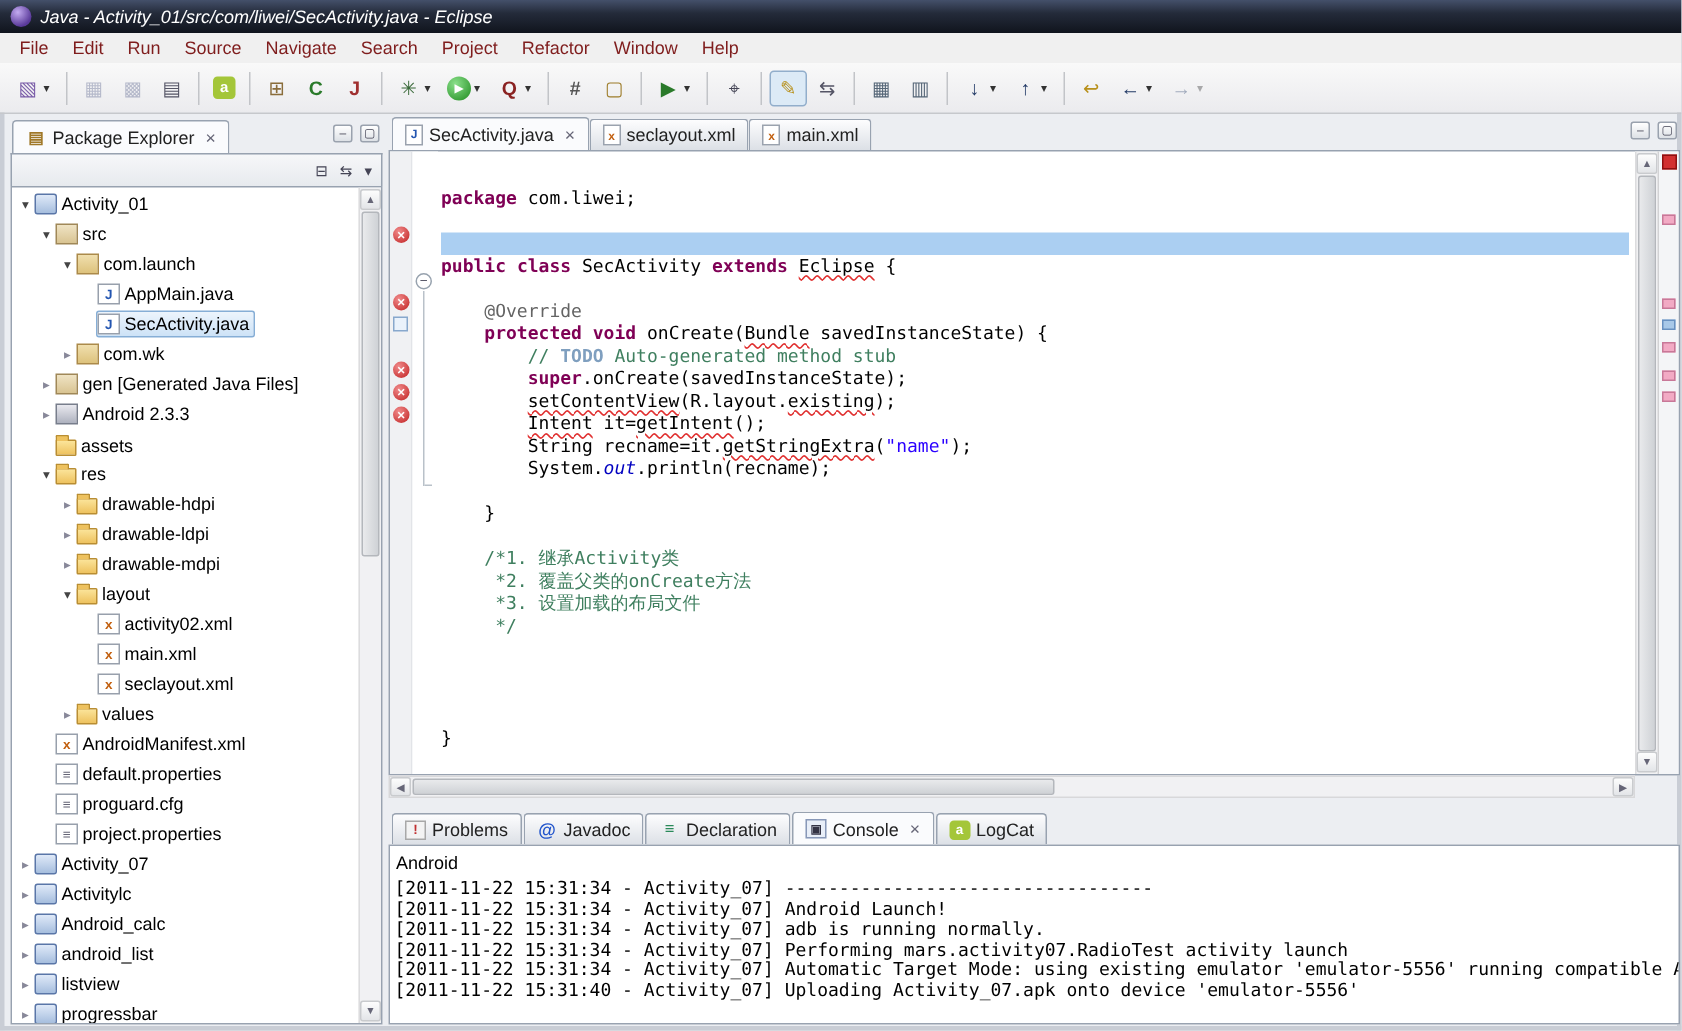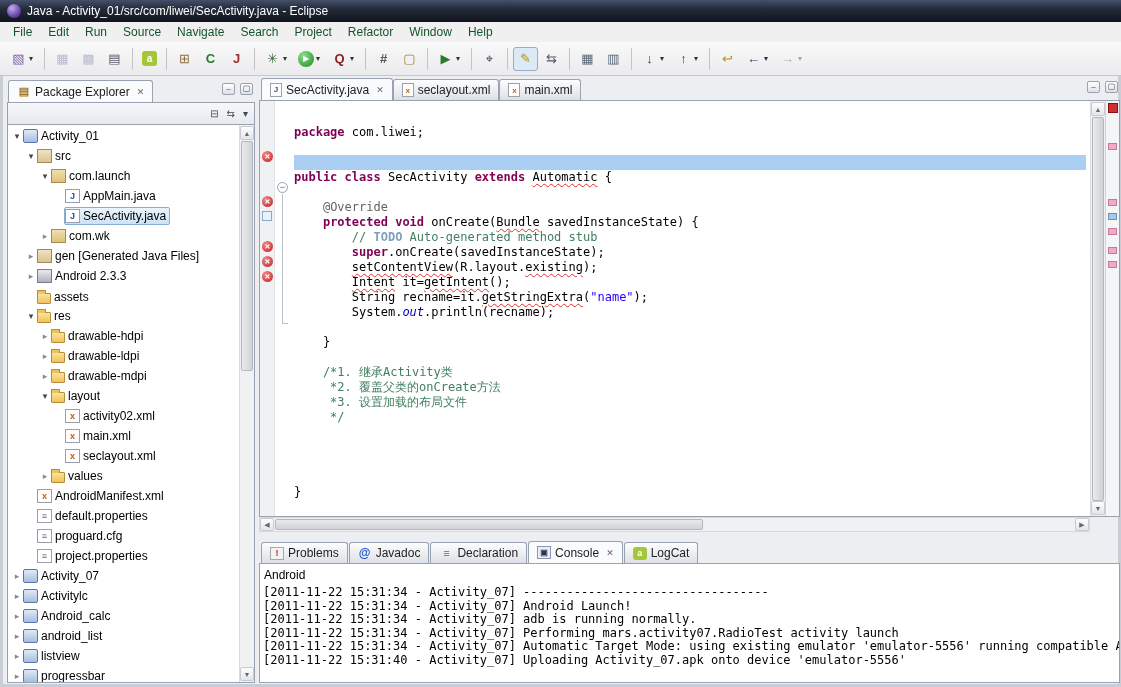--- a/index.html
+++ b/index.html
@@ -3,29 +3,29 @@
 <meta charset="utf-8">
 <style>
   * { box-sizing: border-box; margin: 0; padding: 0; }
   html,body { width:1121px; height:687px; overflow:hidden; }
   body { font-family:"Liberation Sans",sans-serif; background:#b8bcc4; position:relative; }
   .window { position:absolute; inset:0; background:#eceef2; border-left:3px solid #c9cdd5; border-right:3px solid #c9cdd5; border-bottom:3px solid #c9cdd5; }
 
   
   .titlebar { position:absolute; left:-3px; top:0; width:1121px; height:22px;
     background:linear-gradient(180deg,#44506a 0%,#242b3a 40%,#10141d 100%);
-    display:flex; align-items:center; padding:0 7px; gap:6px; }
+    display:flex; align-items:center; padding:0 7px; gap:6px;font-style:italic; }
   .app-icon { width:14px; height:14px; border-radius:50%;
     background:radial-gradient(circle at 35% 30%,#c3abf0,#5a3a9a 70%); flex:0 0 auto; }
   .title-text { color:#fff; font-size:12px; white-space:nowrap; }
 
   
   .menubar { position:absolute; left:-3px; top:22px; width:1121px; height:20px; background:#f0f0f0;
     display:flex; align-items:center; padding-left:5px; }
-  .menu-item { font-size:12px; color:#14532d; padding:2px 8px; }
+  .menu-item { font-size:12px; color:#7f1d1d; padding:2px 8px; }
 
   
   .toolbar { position:absolute; left:-3px; top:42px; width:1121px; height:34px;
     background:linear-gradient(#f9f9f9,#ebebee); border-bottom:1px solid #c6c8cc;
     display:flex; align-items:center; padding:0 6px; gap:1px; }
   .tb-btn { display:flex; align-items:center; height:24px; padding:0 3px; border-radius:3px; border:1px solid transparent; }
   .tb-btn.pressed { border:1px solid #92aecb; background:#dcea f4; background:#dceaf6; }
   .tb-btn.disabled { opacity:.38; }
   .tb-ic { width:17px; height:17px; display:flex; align-items:center; justify-content:center; font-size:13px; color:#445; }
   .tb-caret { font-size:8px; color:#333; width:8px; text-align:center; }
@@ -511,21 +511,21 @@
           <div class="gmark gm-error" style="top: 170px;">✕</div>
         </div>
       <div class="foldcol">
         <div class="fold-minus">−</div>
         <div class="fold-line"></div>
       </div>
       <div class="code">
           <div class="code-line"><span class="tok-k">package</span><span class="tok-p"> com.liwei;</span></div>
           <div class="code-line">&nbsp;</div>
           <div class="code-line hl">&nbsp;</div>
-          <div class="code-line"><span class="tok-k">public</span><span class="tok-p"> </span><span class="tok-k">class</span><span class="tok-p"> SecActivity </span><span class="tok-k">extends</span><span class="tok-p"> </span><span class="tok-u">Automatic</span><span class="tok-p"> {</span></div>
+          <div class="code-line"><span class="tok-k">public</span><span class="tok-p"> </span><span class="tok-k">class</span><span class="tok-p"> SecActivity </span><span class="tok-k">extends</span><span class="tok-p"> </span><span class="tok-u">Eclipse</span><span class="tok-p"> {</span></div>
           <div class="code-line">&nbsp;</div>
           <div class="code-line"><span class="tok-p">    </span><span class="tok-a">@Override</span></div>
           <div class="code-line"><span class="tok-p">    </span><span class="tok-k">protected</span><span class="tok-p"> </span><span class="tok-k">void</span><span class="tok-p"> onCreate(</span><span class="tok-u">Bundle</span><span class="tok-p"> savedInstanceState) {</span></div>
           <div class="code-line"><span class="tok-p">        </span><span class="tok-c">// </span><span class="tok-t">TODO</span><span class="tok-c"> Auto-generated method stub</span></div>
           <div class="code-line"><span class="tok-p">        </span><span class="tok-k">super</span><span class="tok-p">.onCreate(savedInstanceState);</span></div>
           <div class="code-line"><span class="tok-p">        </span><span class="tok-u">setContentView</span><span class="tok-p">(R.layout.</span><span class="tok-u">existing</span><span class="tok-p">);</span></div>
           <div class="code-line"><span class="tok-p">        </span><span class="tok-u">Intent</span><span class="tok-p"> it=</span><span class="tok-u">getIntent</span><span class="tok-p">();</span></div>
           <div class="code-line"><span class="tok-p">        String recname=it.</span><span class="tok-u">getStringExtra</span><span class="tok-p">(</span><span class="tok-s">"name"</span><span class="tok-p">);</span></div>
           <div class="code-line"><span class="tok-p">        System.</span><span class="tok-f">out</span><span class="tok-p">.println(recname);</span></div>
           <div class="code-line">&nbsp;</div>

